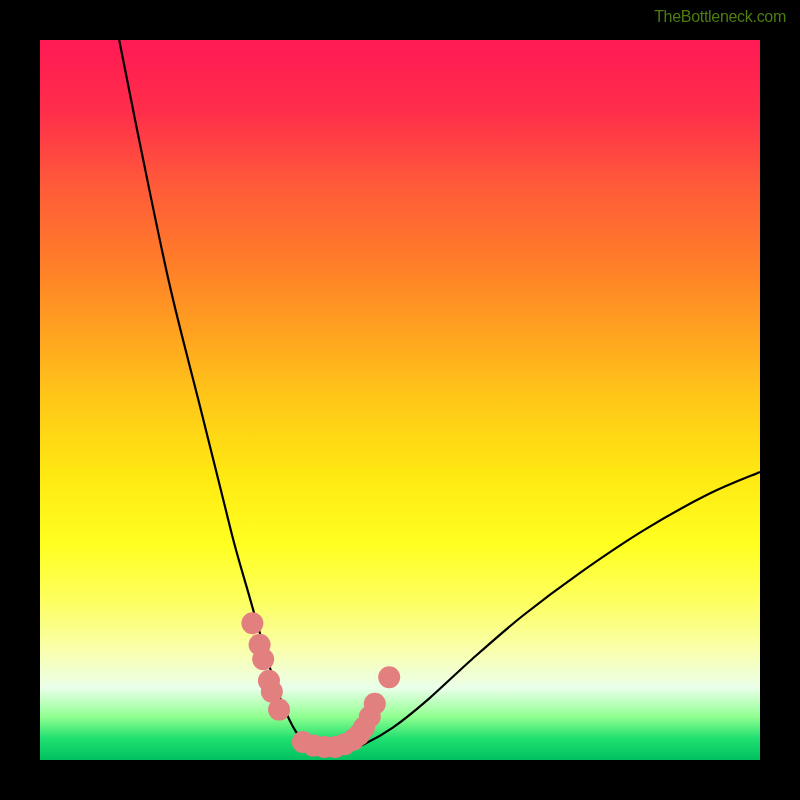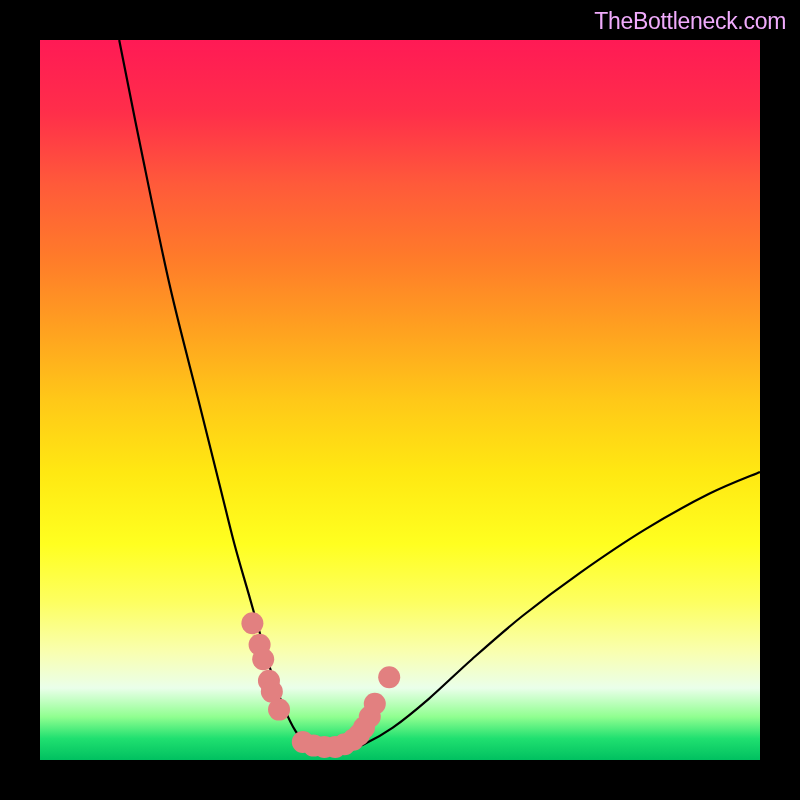--- a/index.html
+++ b/index.html
@@ -42,22 +42,22 @@
       #eaffea 90%,
       #90ff90 94%,
       #20e070 97%,
       #00c060 100%
     );
   }
   .watermark {
     position: absolute;
     top: 8px;
     right: 14px;
-    color: #f0abfc;
-    font-size: 23px;
+    color: #4d7c0f;
+    font-size: 16px;
     letter-spacing: -0.3px;
     z-index: 5;
   }
   svg.curve {
     position: absolute;
     inset: 0;
     z-index: 3;
   }
   svg.dots {
     position: absolute;

